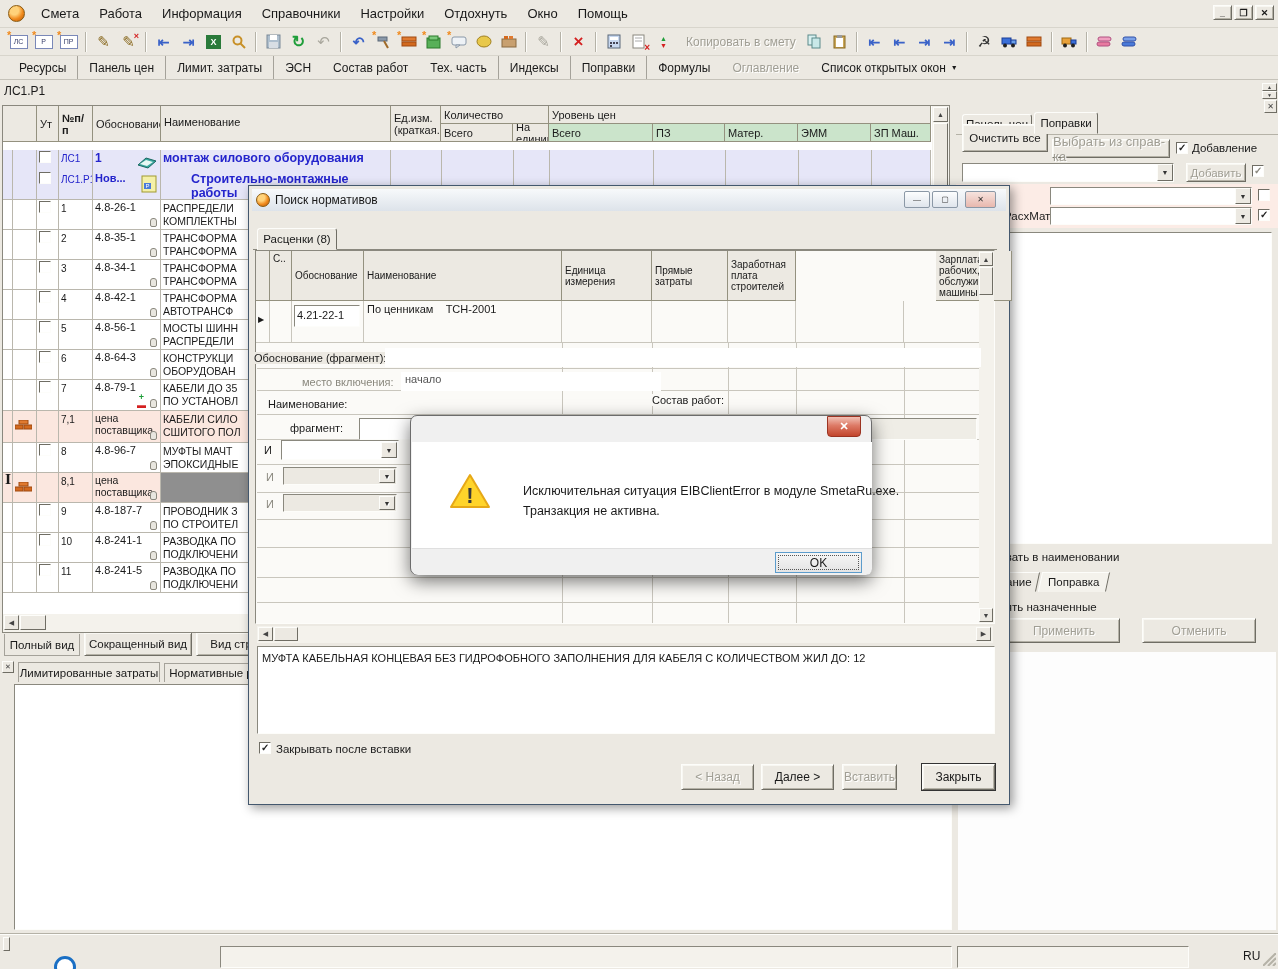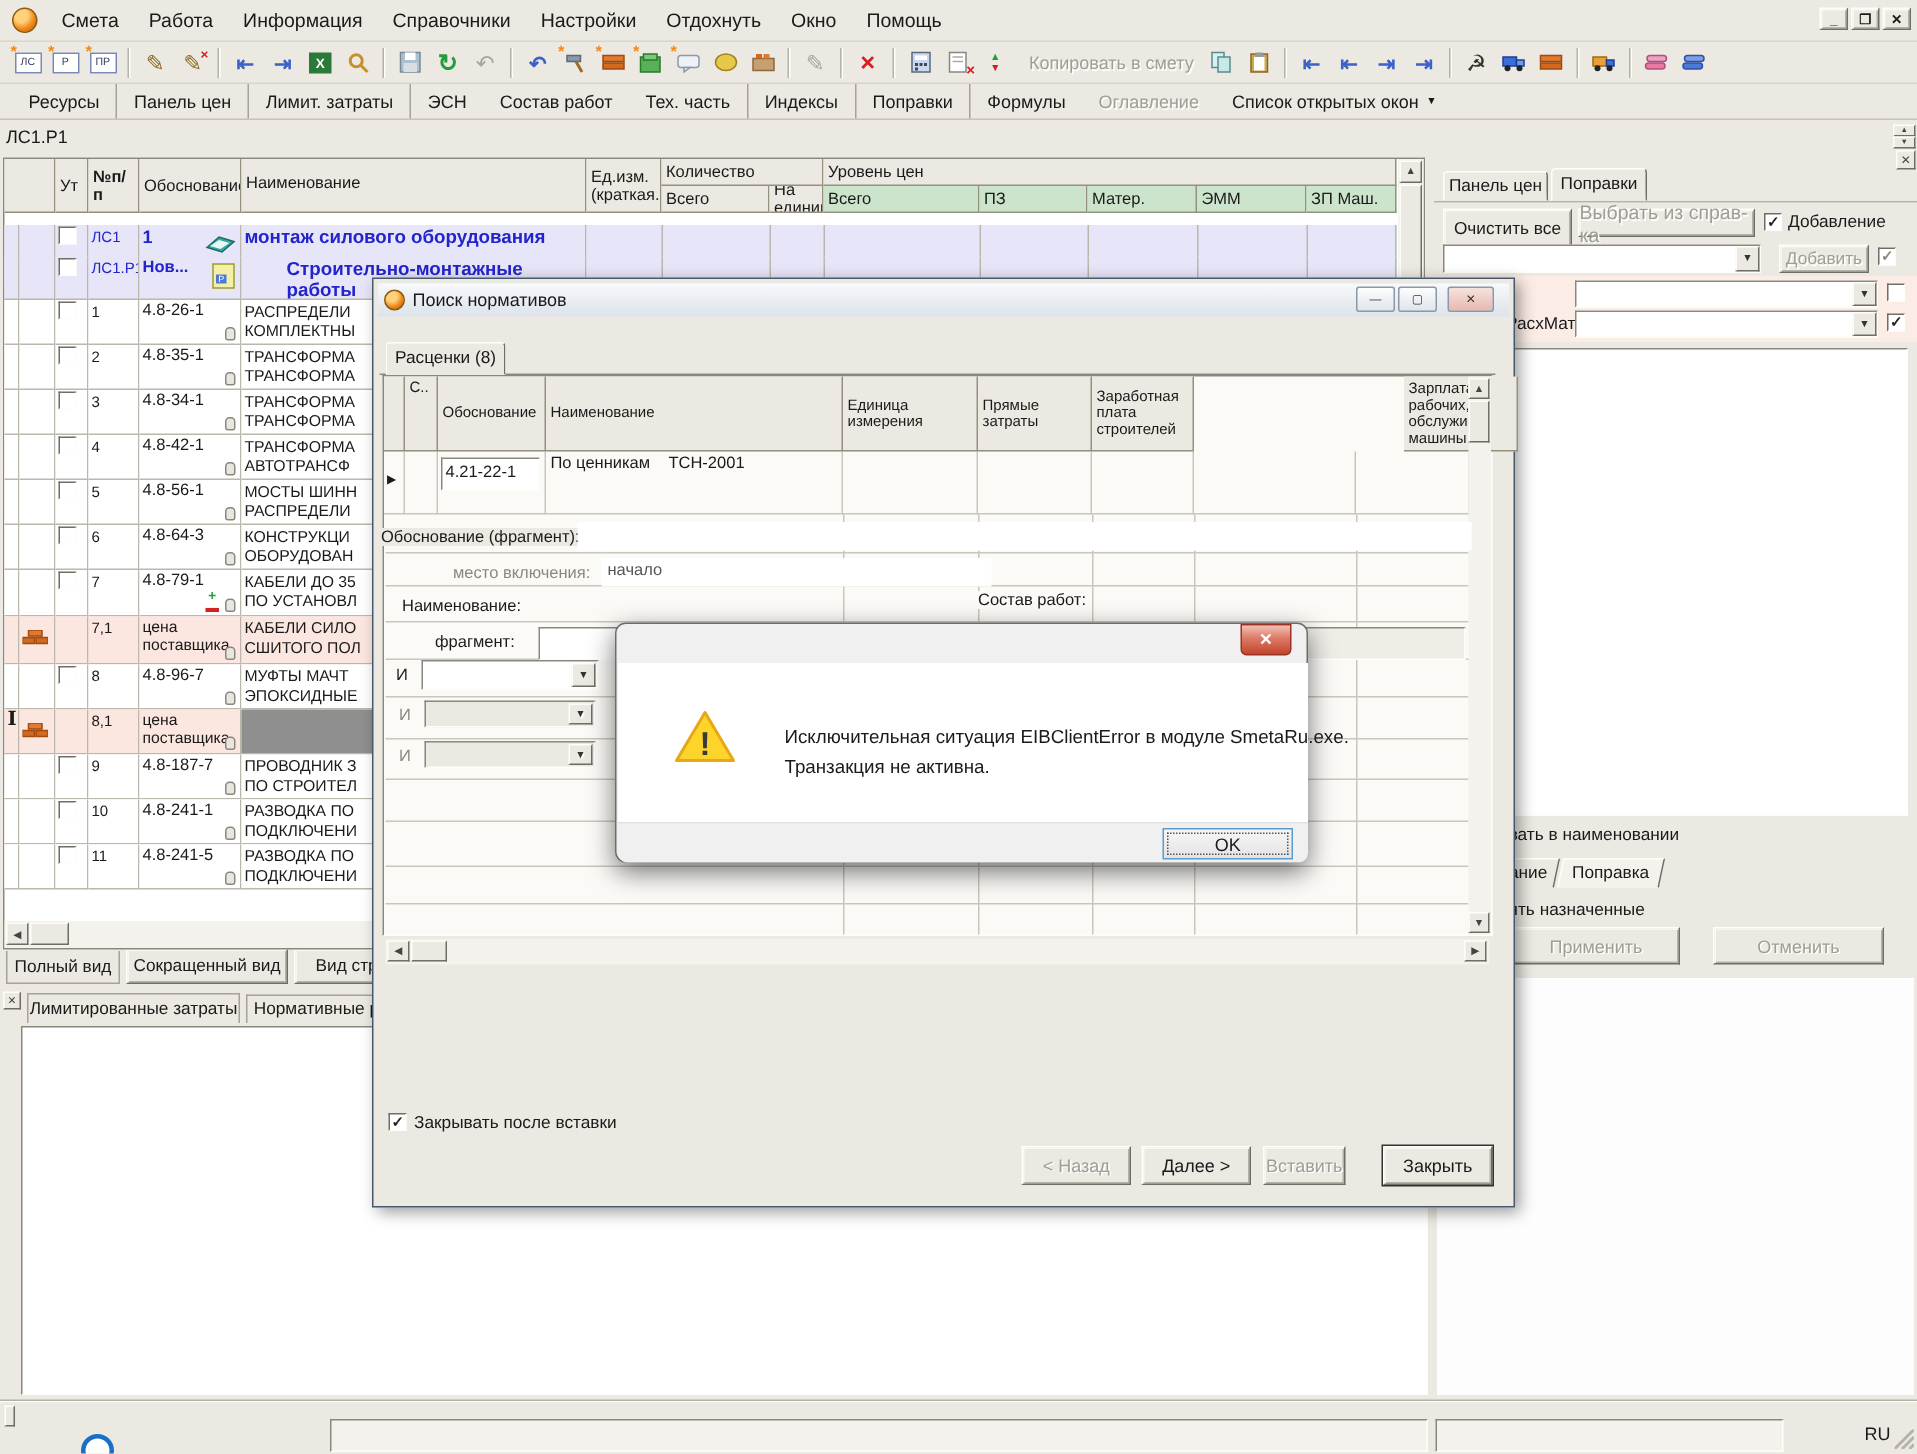--- a/index.html
+++ b/index.html
@@ -519,21 +519,21 @@
 
 <span class="sbtn" style="left:2px;top:661px;width:12px;height:12px;font-size:7px">✕</span>
 <div class="viewtab" style="left:18px;top:662px;width:142px;height:20px;border:1px solid #a5a29a;border-bottom:none;background:#ece9e2">Лимитированные затраты</div>
 <div class="viewtab" style="left:164px;top:663px;width:132px;height:19px;border:1px solid #a5a29a;border-bottom:none;background:#ece9e2">Нормативные ресурсы</div>
 <div class="abs s" style="left:14px;top:684px;width:938px;height:246px;background:#fff"></div>
 
 <div class="abs" style="left:956px;top:108px;width:322px;height:822px">
   <div class="ptab" style="left:6px;top:6px;width:70px;height:20px">Панель цен</div>
   <div class="ptab" style="left:78px;top:4px;width:64px;height:22px;z-index:2">Поправки</div>
   <div class="abs" style="left:0;top:26px;width:322px;height:1px;background:#fdfdfa;border-top:1px solid #b5b2a7"></div>
-  <div class="btn r" style="position:absolute;left:6px;top:31px;width:86px;height:28px;font-size:11.5px">Очистить все</div>
+  <div class="btn r" style="position:absolute;left:6px;top:16px;width:86px;height:28px;font-size:11.5px">Очистить все</div>
   <div class="btn r dis" style="position:absolute;left:96px;top:31px;width:118px;height:19px;font-size:13px">Выбрать из справ-ка</div>
   <span class="cb ck" style="position:absolute;left:220px;top:34px"></span>
   <span class="abs wt" style="left:236px;top:34px">Добавление</span>
   <div class="combo" style="position:absolute;left:6px;top:55px;width:212px;height:19px">
       <span></span>
       <span class="dbtn">▼</span>
     </div>
   <div class="btn r dis" style="position:absolute;left:230px;top:55px;width:60px;height:19px;font-size:11.5px">Добавить</div>
   <span class="cb ck ckg" style="position:absolute;left:296px;top:57px"></span>
   <div class="abs" style="left:0;top:76px;width:322px;height:44px;background:#fcece6">
@@ -660,20 +660,21 @@
   <div class="wbox" style="left:34px;top:308px;width:114px;height:18px;background:#ece9e2">
       <span class="dbtn dis" style="position:absolute;right:1px;top:1px;height:14px">▼</span>
     </div>
 
   <div class="scroll" style="position:absolute;left:8px;top:440px;width:736px;height:17px">
     <span class="sbtn" style="left:1px;top:1px;width:15px;height:14px">◀</span>
     <span class="thumb" style="left:17px;top:1px;width:24px;height:14px"></span>
     <span class="sbtn" style="left:719px;top:1px;width:15px;height:14px">▶</span>
   </div>
 
+  <div class="wbox" style="left:8px;top:460px;width:738px;height:88px;padding:4px;font-size:11px;line-height:14px"><span>МУФТА КАБЕЛЬНАЯ КОНЦЕВАЯ БЕЗ ГИДРОФОБНОГО ЗАПОЛНЕНИЯ ДЛЯ КАБЕЛЯ С КОЛИЧЕСТВОМ ЖИЛ ДО: 12</span></div>
 
   <span class="cb ck" style="position:absolute;left:10px;top:556px"></span>
   <span class="abs" style="left:27px;top:557px;font-size:11.5px">Закрывать после вставки</span>
 
   <div class="btn r dis" style="position:absolute;left:432px;top:578px;width:73px;height:26px">&lt; Назад</div>
   <div class="btn r" style="position:absolute;left:512px;top:578px;width:73px;height:26px">Далее &gt;</div>
   <div class="btn r dis" style="position:absolute;left:593px;top:578px;width:55px;height:26px">Вставить</div>
   <div class="btn r" style="position:absolute;left:673px;top:578px;width:73px;height:26px;outline:1px solid #333;outline-offset:0">Закрыть</div>
 </div>
 

